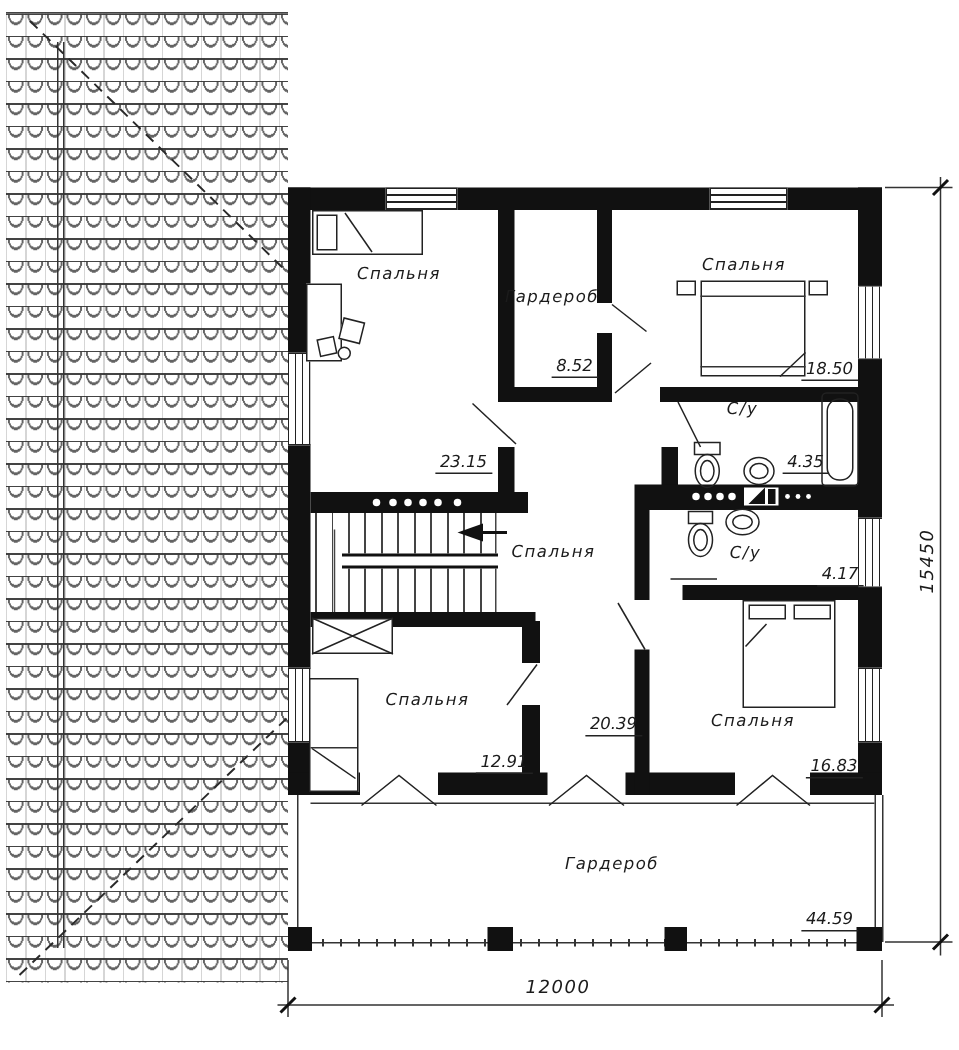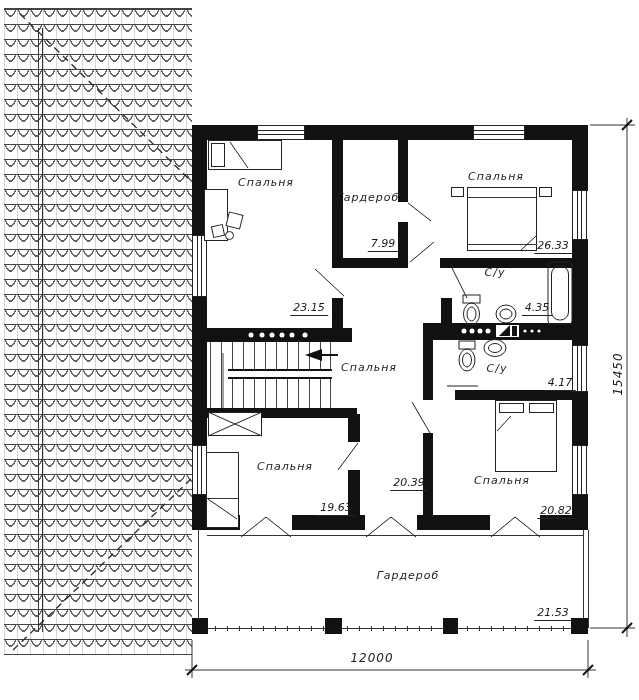--- a/index.html
+++ b/index.html
@@ -189,39 +189,39 @@
       <path d="M583 675 L593 665"></path>
       <path d="M622 130 L632 120"></path>
       <path d="M622 633 L632 623"></path>
     </g>
   </svg>
 
   <div class="lbl" style="left:266px;top:176px;">Спальня</div>
   <div class="area" style="left:309px;top:301px;">23.15</div>
 
   <div class="lbl" style="left:368px;top:191px;">Гардероб</div>
-  <div class="area" style="left:383px;top:237px;">7.99</div>
+  <div class="area" style="left:383px;top:237px;">8.52</div>
 
   <div class="lbl" style="left:496px;top:170px;">Спальня</div>
-  <div class="area" style="left:553px;top:239px;">26.33</div>
+  <div class="area" style="left:553px;top:239px;">18.50</div>
 
   <div class="lbl" style="left:495px;top:266px;">С/у</div>
   <div class="area" style="left:537px;top:301px;">4.35</div>
 
   <div class="lbl" style="left:497px;top:362px;">С/у</div>
   <div class="area" style="left:560px;top:376px;">4.17</div>
 
   <div class="lbl" style="left:369px;top:361px;">Спальня</div>
   <div class="area" style="left:409px;top:476px;">20.39</div>
 
   <div class="lbl" style="left:285px;top:460px;">Спальня</div>
-  <div class="area" style="left:336px;top:501px;">19.63</div>
+  <div class="area" style="left:336px;top:501px;">12.91</div>
 
   <div class="lbl" style="left:502px;top:474px;">Спальня</div>
-  <div class="area" style="left:556px;top:504px;">20.82</div>
+  <div class="area" style="left:556px;top:504px;">16.83</div>
 
   <div class="lbl" style="left:408px;top:569px;">Гардероб</div>
-  <div class="area" style="left:553px;top:606px;">21.53</div>
+  <div class="area" style="left:553px;top:606px;">44.59</div>
 
   <div class="dim" style="left:372px;top:651px;transform:translateX(-50%);">12000</div>
   <div class="dim" style="left:618px;top:374px;transform:translate(-50%,-50%) rotate(-90deg);">15450</div>
 
 </div>
 
 </body></html>

